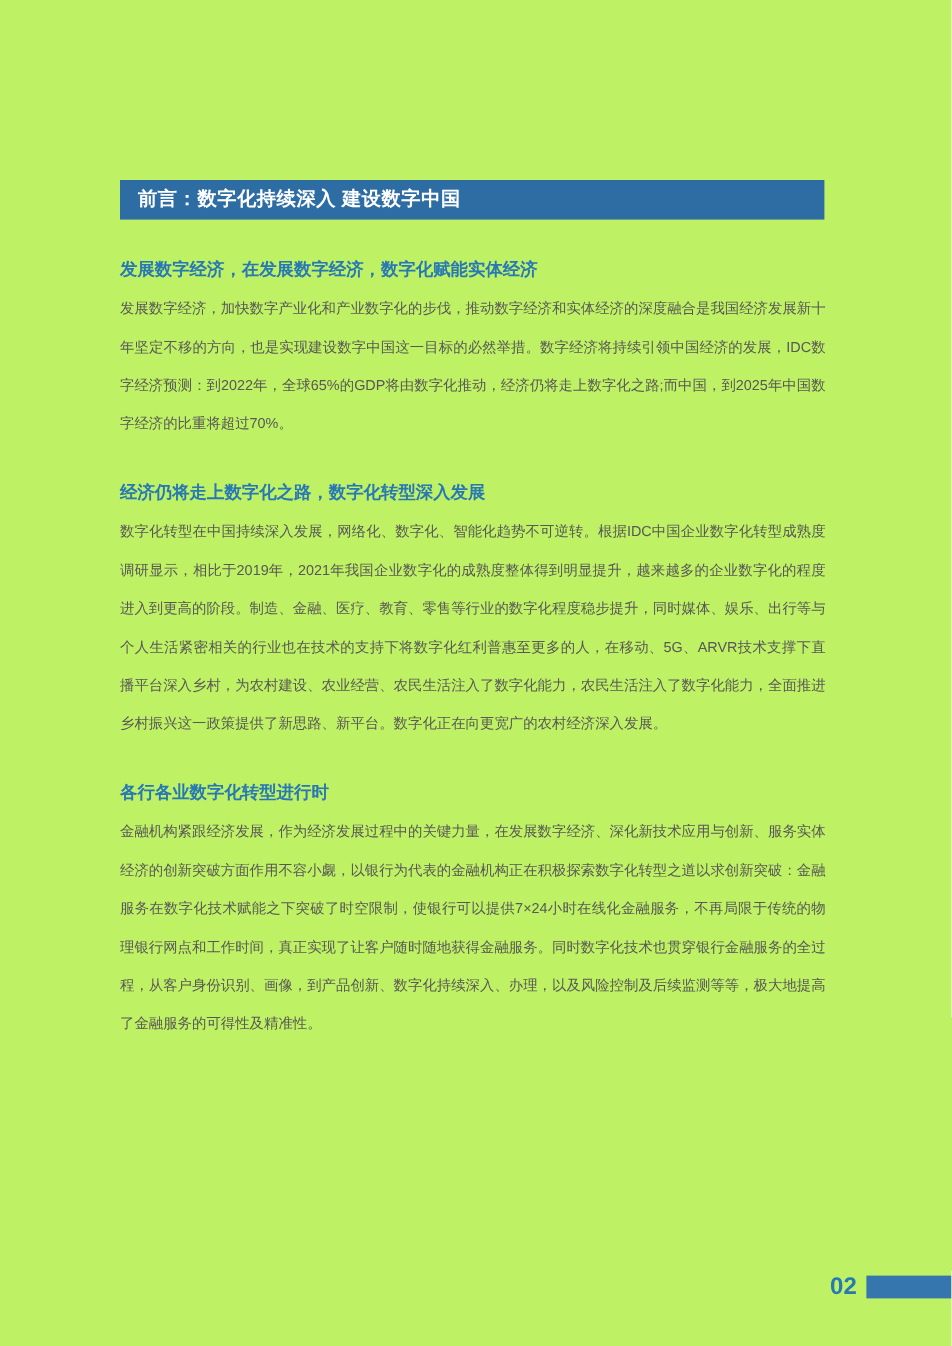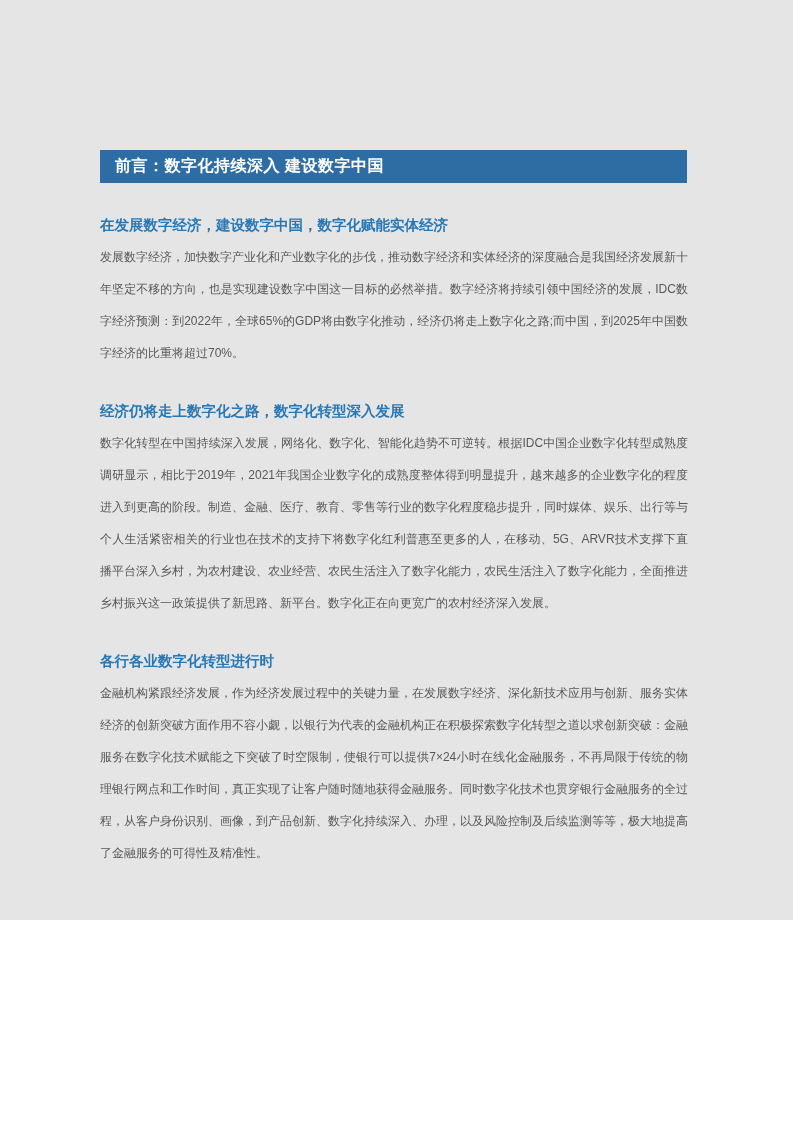--- a/index.html
+++ b/index.html
@@ -3,22 +3,22 @@
 <meta charset="utf-8">
 <style>
   html, body {
     margin: 0;
     padding: 0;
     background: #ffffff;
   }
   .page {
     position: relative;
     width: 793px;
-    height: 920px;
-    background: #e5e5e5;
+    height: 1122px;
+    background: #bef264;
     overflow: hidden;
     font-family: "Liberation Sans", "DejaVu Sans", sans-serif;
   }
   .banner {
     position: absolute;
     left: 100px;
     top: 150px;
     width: 587px;
     height: 33px;
     background: #2e6da4;
@@ -55,21 +55,21 @@
     color: #595757;
     font-size: 12px;
     line-height: 32px;
     text-align: justify;
     margin-top: 6px;
     margin-bottom: 0;
   }
   .footer {
     position: absolute;
     top: 1061px;
-    right: 16px;
+    right: 0;
     display: flex;
     align-items: center;
   }
   .page-number {
     color: #2878b5;
     font-size: 20px;
     font-weight: bold;
     margin-right: 8px;
     line-height: 22px;
   }
@@ -84,21 +84,21 @@
 
 <div class="page">
 
   <div class="banner">
     <span class="banner-title">前言：数字化持续深入 建设数字中国</span>
   </div>
 
   <div class="content">
 
     <div class="section">
-      <h3 class="section-heading">在发展数字经济，建设数字中国，数字化赋能实体经济</h3>
+      <h3 class="section-heading">发展数字经济，在发展数字经济，数字化赋能实体经济</h3>
       <p class="section-body">发展数字经济，加快数字产业化和产业数字化的步伐，推动数字经济和实体经济的深度融合是我国经济发展新十年坚定不移的方向，也是实现建设数字中国这一目标的必然举措。数字经济将持续引领中国经济的发展，IDC数字经济预测：到2022年，全球65%的GDP将由数字化推动，经济仍将走上数字化之路;而中国，到2025年中国数字经济的比重将超过70%。</p>
     </div>
 
     <div class="section">
       <h3 class="section-heading">经济仍将走上数字化之路，数字化转型深入发展</h3>
       <p class="section-body">数字化转型在中国持续深入发展，网络化、数字化、智能化趋势不可逆转。根据IDC中国企业数字化转型成熟度调研显示，相比于2019年，2021年我国企业数字化的成熟度整体得到明显提升，越来越多的企业数字化的程度进入到更高的阶段。制造、金融、医疗、教育、零售等行业的数字化程度稳步提升，同时媒体、娱乐、出行等与个人生活紧密相关的行业也在技术的支持下将数字化红利普惠至更多的人，在移动、5G、ARVR技术支撑下直播平台深入乡村，为农村建设、农业经营、农民生活注入了数字化能力，农民生活注入了数字化能力，全面推进乡村振兴这一政策提供了新思路、新平台。数字化正在向更宽广的农村经济深入发展。</p>
     </div>
 
     <div class="section">
       <h3 class="section-heading">各行各业数字化转型进行时</h3>

